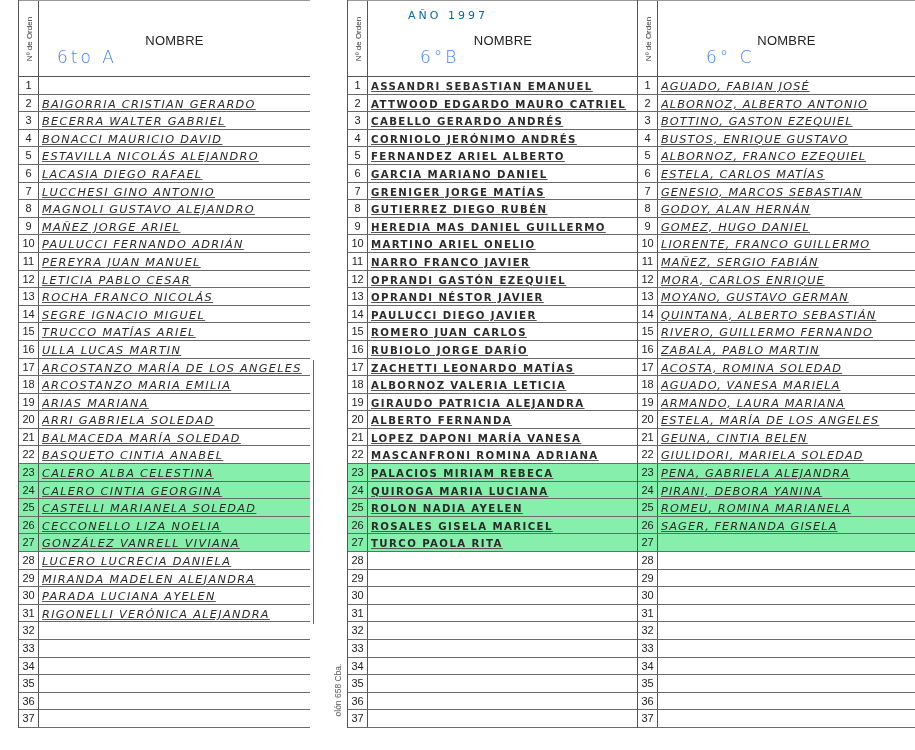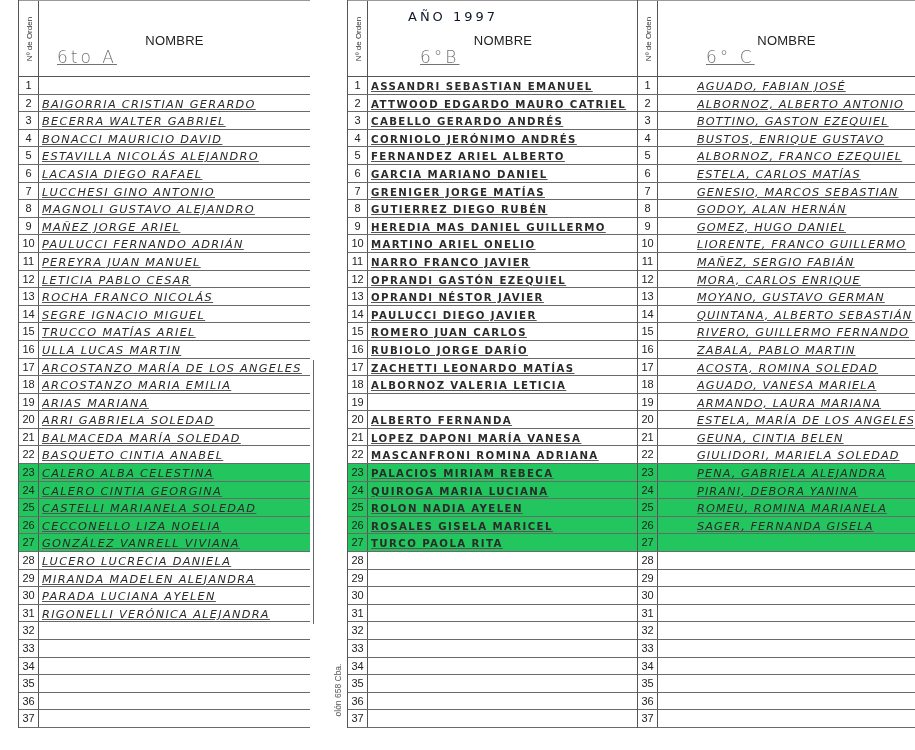--- a/index.html
+++ b/index.html
@@ -28,45 +28,45 @@
     position:absolute; left:50%; top:50%;
     transform:translate(-50%,-50%) rotate(-90deg);
     white-space:nowrap; font-size:8px; color:#333;
   }
   .hdr .nombre {
     position:absolute; left:20px; right:0; top:32px;
     text-align:center; font-size:13px; letter-spacing:0.2px; color:#222;
   }
   .hdr .grade {
     position:absolute; top:46px; font-family:"DejaVu Sans", sans-serif;
-    font-size:17px; color:#737373; font-weight:300; letter-spacing:3px;text-decoration:underline;
+    font-size:17px; color:#3b82f6; font-weight:300; letter-spacing:3px;
   }
   .hdr .year {
     position:absolute; left:60px; top:8px;
-    font-family:"DejaVu Sans", sans-serif; font-size:13px; letter-spacing:3px; color:#0f172a;text-align:right;
+    font-family:"DejaVu Sans", sans-serif; font-size:11px; letter-spacing:3px; color:#0369a1;text-align:right;
   }
   .row {
     position:relative; height:17.6px; box-sizing:border-box;
     border-bottom:1px solid #6a6a6a;
   }
   .row .num {
     position:absolute; left:0; top:0; bottom:0; width:19px;
     border-right:1.5px solid #555;
     font-size:11px; text-align:center; line-height:16px; color:#222;
   }
   .row .name {
     position:absolute; left:23px; right:2px; top:0; bottom:0;
     font-family:"DejaVu Sans", sans-serif;
     font-size:11.3px; line-height:19px; white-space:nowrap; overflow:hidden;
     letter-spacing:1.3px; color:#2b2b2b; font-style:italic;
     text-decoration:underline; text-decoration-color:#555;
   }
   #sheet-b .row .name { font-style:normal; font-weight:bold; font-size:10.2px; letter-spacing:1.4px; }
-  #sheet-c .row .name { letter-spacing:1.1px;margin-left:36px; }
-  .shade { background:#22c55e; }
+  #sheet-c .row .name { letter-spacing:1.1px; }
+  .shade { background:#86efac; }
 
   .imprint {
     position:absolute; left:328px; top:665px; width:20px; height:50px;
   }
   .imprint span {
     position:absolute; left:50%; top:50%;
     transform:translate(-50%,-50%) rotate(-90deg);
     white-space:nowrap; font-size:8.5px; color:#555;
   }
   .edge-marks { position:absolute; left:308px; top:360px; width:6px; height:270px; }
@@ -314,20 +314,21 @@
         <div class="row">
           <div class="num">17</div>
           <div class="name">ZACHETTI LEONARDO MATÍAS</div>
         </div>
         <div class="row">
           <div class="num">18</div>
           <div class="name">ALBORNOZ VALERIA LETICIA</div>
         </div>
         <div class="row">
           <div class="num">19</div>
+          <div class="name">GIRAUDO PATRICIA ALEJANDRA</div>
         </div>
         <div class="row">
           <div class="num">20</div>
           <div class="name">ALBERTO FERNANDA</div>
         </div>
         <div class="row">
           <div class="num">21</div>
           <div class="name">LOPEZ DAPONI MARÍA VANESA</div>
         </div>
         <div class="row">

